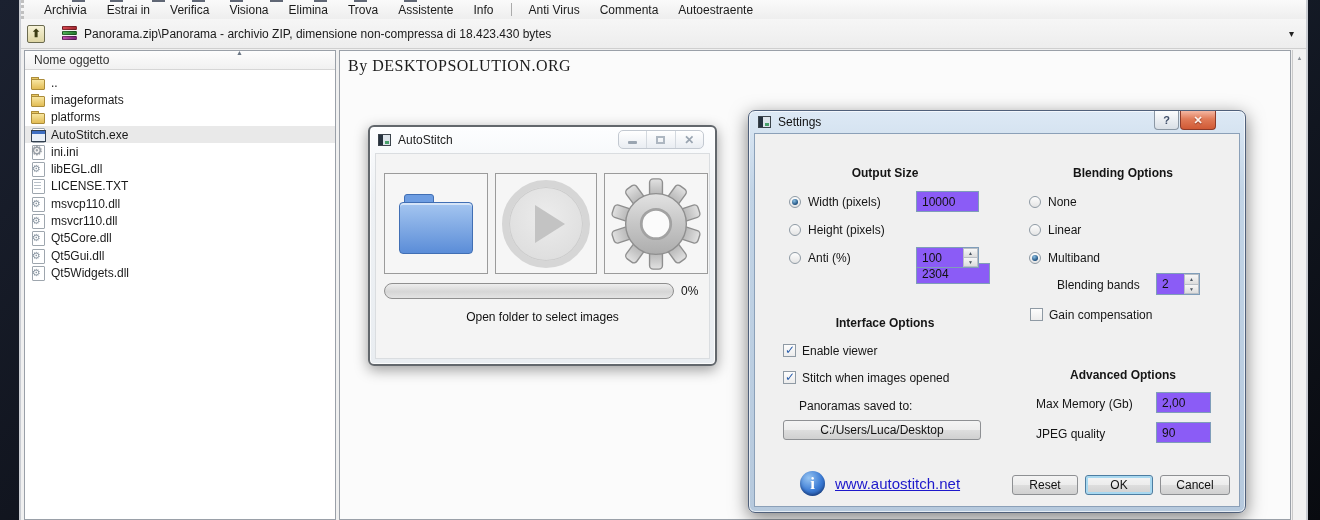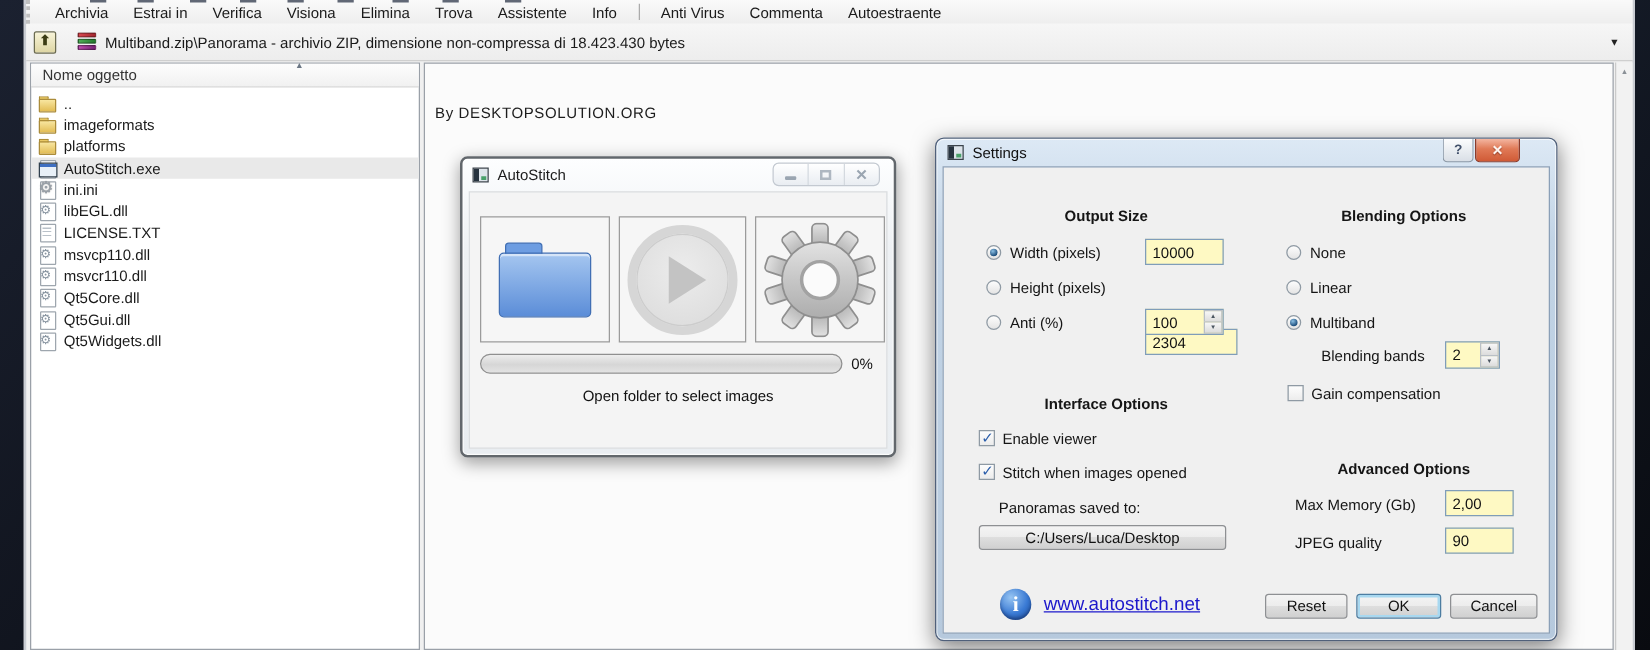--- a/index.html
+++ b/index.html
@@ -81,21 +81,21 @@
   .t-dll .fi::after { content:"⚙"; font-family:"DejaVu Sans",sans-serif; position:absolute; left:1px; top:1px;
     font-size:10px; color:#8a96a2; }
   .t-txt .fi::after { content:""; position:absolute; left:3px; top:3px; width:7px; height:7px;
     background:repeating-linear-gradient(180deg,#b9c1c9 0 1px,transparent 1px 3px); }
 
   
   .comment-panel {
     position:absolute; left:318px; top:0; right:15px; bottom:0;
     background:#fbfbfb; border:1px solid #9aa0a8; padding:6px 8px;
   }
-  .comment-text { font-family:Liberation Sans, sans-serif; font-size:12px; letter-spacing:.5px; color:#1c1c1c;margin-top:26px; }
+  .comment-text { font-family:Liberation Serif, serif; font-size:16px; letter-spacing:.5px; color:#1c1c1c; }
 
   
   .vscroll { position:absolute; right:0; top:0; width:14px; bottom:0; background:#f2f2f2; border-left:1px solid #cacaca; cursor:pointer; }
   .scroll-up { height:15px; display:flex; align-items:center; justify-content:center; font-size:6px; color:#8a9096; }
 
   
   .as-window {
     position:absolute; left:368px; top:125px; width:349px; height:241px; z-index:5;
     border:2px solid #62676c; border-radius:6px;
     background:linear-gradient(180deg,#fdfeff,#eef1f4 30%,#e9edf1);
@@ -171,21 +171,21 @@
   .set-heading { position:absolute; font-weight:bold; color:#151515; width:160px; text-align:center; }
   .lbl { position:absolute; white-space:nowrap; color:#151515; }
   .radio { position:absolute; width:12px; height:12px; border-radius:50%;
     border:1px solid #8f9aa4; background:linear-gradient(180deg,#fdfdfd,#e4e4e4); cursor:pointer; }
   .radio.on::after { content:""; position:absolute; inset:2px; border-radius:50%;
     background:radial-gradient(circle at 38% 32%, #8cc0e4, #1d4f7e 70%); }
   .checkbox { position:absolute; width:13px; height:13px;
     border:1px solid #8f9aa4; background:linear-gradient(180deg,#fdfdfd,#ececec); cursor:pointer; }
   .checkbox.on::after { content:"✓"; font-family:"DejaVu Sans",sans-serif; position:absolute; left:1px; top:-2px;
     color:#2b5eab; font-size:12px; font-weight:bold; }
-  .tfield { position:absolute; height:21px; border:1px solid #7f9db9; background:#fef9c3;
+  .tfield { position:absolute; height:21px; border:1px solid #7f9db9; background:#8b5cf6;
     font-family:"Liberation Sans",sans-serif; font-size:12px; padding-left:5px; color:#111; }
   .spinwrap { position:absolute; }
   .spinwrap .tfield { position:absolute; left:0; top:0; width:100%; height:100%; }
   .spin { position:absolute; right:1px; top:1px; bottom:1px; width:15px; display:flex; flex-direction:column; }
   .spin span { flex:1; display:flex; align-items:center; justify-content:center; font-size:5px; color:#4a5560;
     background:linear-gradient(180deg,#f7f7f7,#dcdcdc); border:1px solid #b9bfc6; cursor:pointer; }
   .spin span:first-child { border-bottom:none; }
 
   .w7btn { position:absolute; height:20px; border:1px solid #8e9093; border-radius:3px;
     background:linear-gradient(180deg,#f4f4f4,#ececec 50%,#dedede 50%,#d0d0d0);
@@ -234,21 +234,21 @@
 
   <div class="address-row">
     <button class="up-btn">
       <span class="up-glyph">⬆</span>
     </button>
     <span class="rar-icon">
         <i></i>
         <i></i>
         <i></i>
       </span>
-    <span class="address-text">Multiband.zip\Panorama - archivio ZIP, dimensione non-compressa di 18.423.430 bytes</span>
+    <span class="address-text">Panorama.zip\Panorama - archivio ZIP, dimensione non-compressa di 18.423.430 bytes</span>
     <span class="addr-caret">▾</span>
   </div>
 
   <div class="main-area">
     <div class="file-panel">
       <div class="list-header">
         <span>Nome oggetto</span>
         <span class="sort-arrow">▲</span>
       </div>
       <div class="file-rows">

